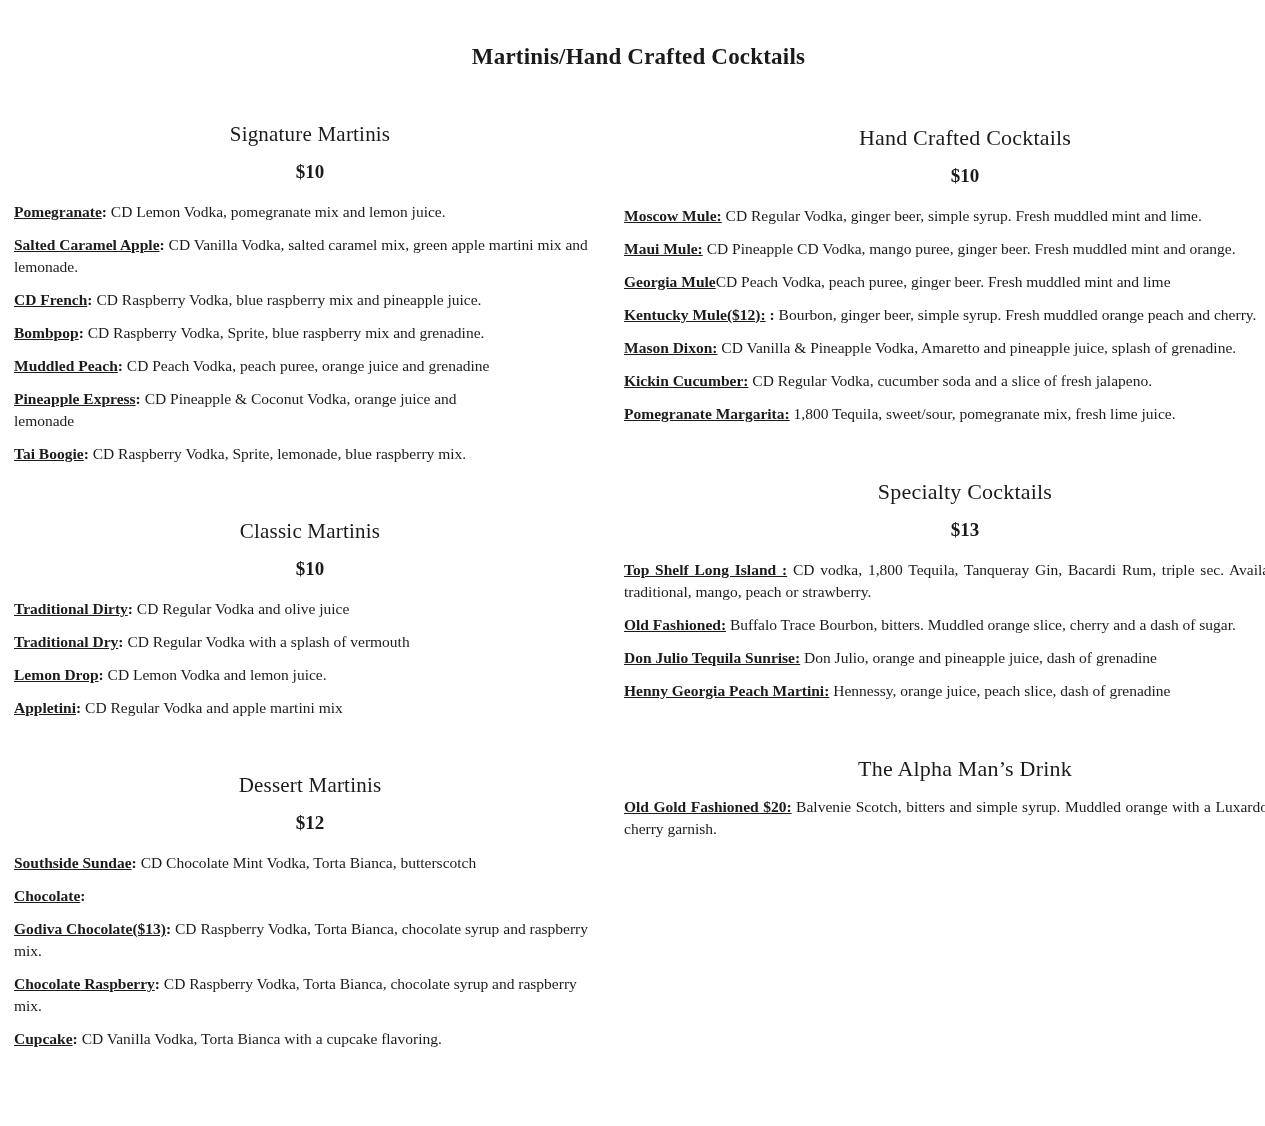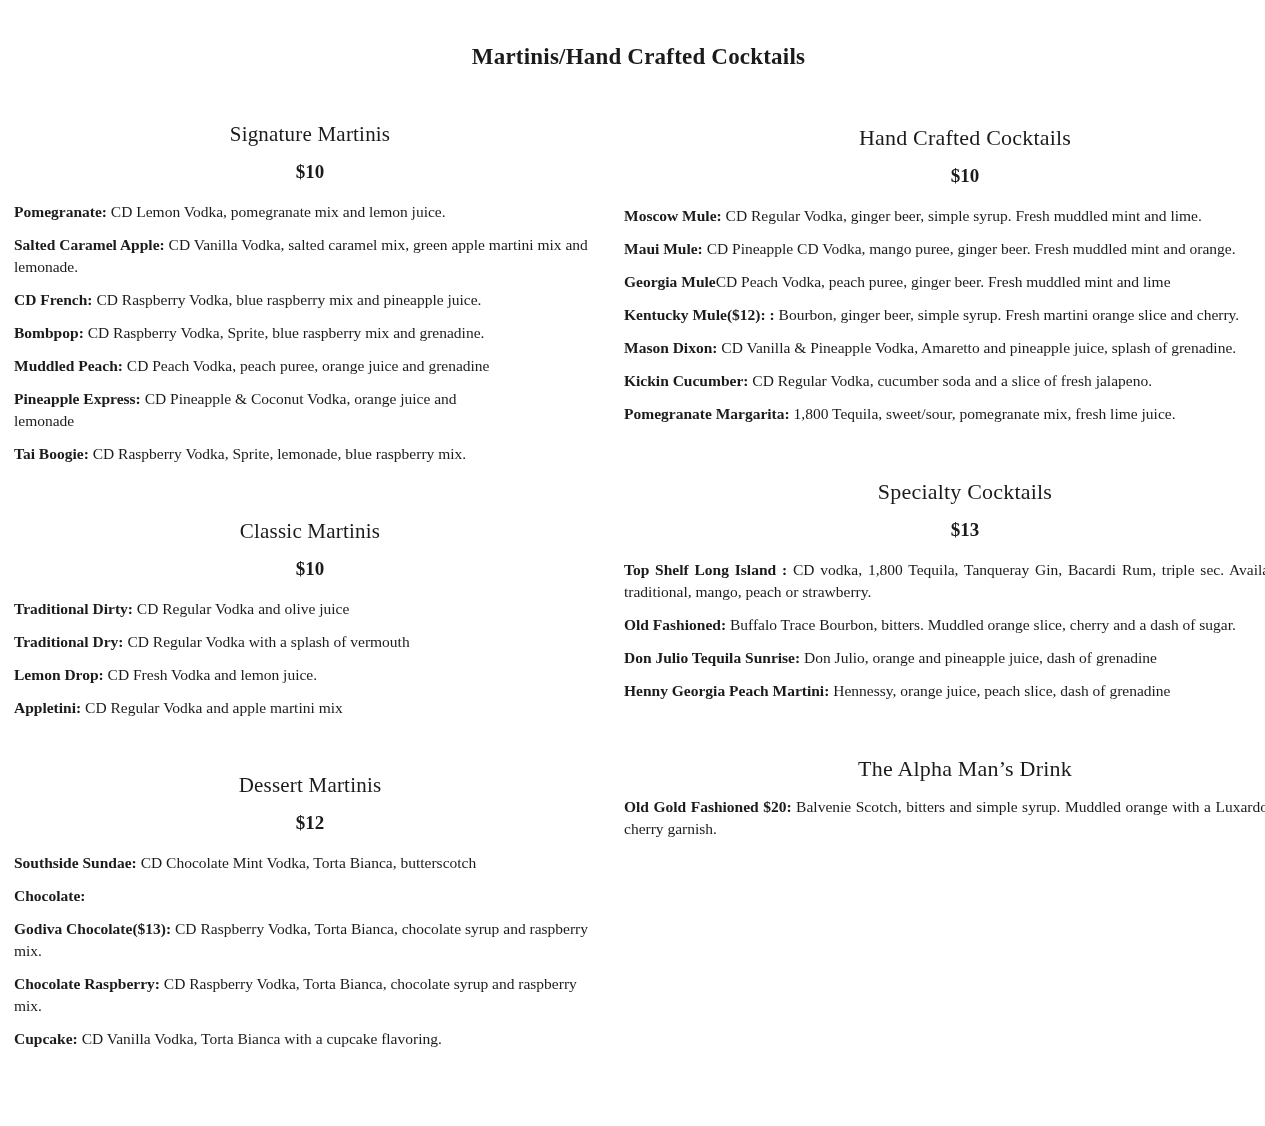--- a/index.html
+++ b/index.html
@@ -44,21 +44,21 @@
     font-size: 19px;
     font-weight: 700;
     text-align: center;
   }
   .menu-item {
     margin: 0 0 11px 0;
     font-size: 15.5px;
     line-height: 1.42;
   }
   .col-right .menu-item { text-align: justify; }
-  .item-name { font-weight: 700; }
+  .item-name { font-weight: 700; text-decoration: underline; }
   .item-sep { font-weight: 700; }
   .item-desc { white-space: pre-line; }
 </style>
 </head>
 <body>
 
 <div class="page">
   <h1 class="page-title">Martinis/Hand Crafted Cocktails</h1>
   <div class="columns">
     <div class="col col-left">
@@ -72,41 +72,41 @@
           <p class="menu-item"><span class="item-name">Muddled Peach</span><span class="item-sep">: </span><span class="item-desc">CD Peach Vodka, peach puree, orange juice and grenadine</span></p>
           <p class="menu-item"><span class="item-name">Pineapple Express</span><span class="item-sep">: </span><span class="item-desc">CD Pineapple &amp; Coconut Vodka, orange juice and
 lemonade</span></p>
           <p class="menu-item"><span class="item-name">Tai Boogie</span><span class="item-sep">: </span><span class="item-desc">CD Raspberry Vodka, Sprite, lemonade, blue raspberry mix.</span></p>
         </section>
         <section class="menu-section">
           <h2 class="section-title">Classic Martinis</h2>
           <div class="section-price">$10</div>
           <p class="menu-item"><span class="item-name">Traditional Dirty</span><span class="item-sep">: </span><span class="item-desc">CD Regular Vodka and olive juice</span></p>
           <p class="menu-item"><span class="item-name">Traditional Dry</span><span class="item-sep">: </span><span class="item-desc">CD Regular Vodka with a splash of vermouth</span></p>
-          <p class="menu-item"><span class="item-name">Lemon Drop</span><span class="item-sep">: </span><span class="item-desc">CD Fresh Vodka and lemon juice.</span></p>
+          <p class="menu-item"><span class="item-name">Lemon Drop</span><span class="item-sep">: </span><span class="item-desc">CD Lemon Vodka and lemon juice.</span></p>
           <p class="menu-item"><span class="item-name">Appletini</span><span class="item-sep">: </span><span class="item-desc">CD Regular Vodka and apple martini mix</span></p>
         </section>
         <section class="menu-section">
           <h2 class="section-title">Dessert Martinis</h2>
           <div class="section-price">$12</div>
           <p class="menu-item"><span class="item-name">Southside Sundae</span><span class="item-sep">: </span><span class="item-desc">CD Chocolate Mint Vodka, Torta Bianca, butterscotch</span></p>
           <p class="menu-item"><span class="item-name">Chocolate</span><span class="item-sep">:</span><span class="item-desc"></span></p>
           <p class="menu-item"><span class="item-name">Godiva Chocolate($13)</span><span class="item-sep">: </span><span class="item-desc">CD Raspberry Vodka, Torta Bianca, chocolate syrup and raspberry mix.</span></p>
           <p class="menu-item"><span class="item-name">Chocolate Raspberry</span><span class="item-sep">: </span><span class="item-desc">CD Raspberry Vodka, Torta Bianca, chocolate syrup and raspberry mix.</span></p>
           <p class="menu-item"><span class="item-name">Cupcake</span><span class="item-sep">: </span><span class="item-desc">CD Vanilla Vodka, Torta Bianca with a cupcake flavoring.</span></p>
         </section>
       </div>
     <div class="col col-right">
         <section class="menu-section">
           <h2 class="section-title">Hand Crafted Cocktails</h2>
           <div class="section-price">$10</div>
           <p class="menu-item"><span class="item-name">Moscow Mule:</span><span class="item-sep"> </span><span class="item-desc">CD Regular Vodka, ginger beer, simple syrup. Fresh muddled mint and lime.</span></p>
           <p class="menu-item"><span class="item-name">Maui Mule:</span><span class="item-sep"> </span><span class="item-desc">CD Pineapple CD Vodka, mango puree, ginger beer. Fresh muddled mint and orange.</span></p>
           <p class="menu-item"><span class="item-name">Georgia Mule</span><span class="item-sep"></span><span class="item-desc">CD Peach Vodka, peach puree, ginger beer. Fresh muddled mint and lime</span></p>
-          <p class="menu-item"><span class="item-name">Kentucky Mule($12):</span><span class="item-sep"> : </span><span class="item-desc">Bourbon, ginger beer, simple syrup. Fresh martini orange slice and cherry.</span></p>
+          <p class="menu-item"><span class="item-name">Kentucky Mule($12):</span><span class="item-sep"> : </span><span class="item-desc">Bourbon, ginger beer, simple syrup. Fresh muddled orange peach and cherry.</span></p>
           <p class="menu-item"><span class="item-name">Mason Dixon:</span><span class="item-sep"> </span><span class="item-desc">CD Vanilla &amp; Pineapple Vodka, Amaretto and pineapple juice, splash of grenadine.</span></p>
           <p class="menu-item"><span class="item-name">Kickin Cucumber:</span><span class="item-sep"> </span><span class="item-desc">CD Regular Vodka, cucumber soda and a slice of fresh jalapeno.</span></p>
           <p class="menu-item"><span class="item-name">Pomegranate Margarita:</span><span class="item-sep"> </span><span class="item-desc">1,800 Tequila, sweet/sour, pomegranate mix, fresh lime juice.</span></p>
         </section>
         <section class="menu-section">
           <h2 class="section-title">Specialty Cocktails</h2>
           <div class="section-price">$13</div>
           <p class="menu-item"><span class="item-name">Top Shelf Long Island :</span><span class="item-sep"> </span><span class="item-desc">CD vodka, 1,800 Tequila, Tanqueray Gin, Bacardi Rum, triple sec. Available in traditional, mango, peach or strawberry.</span></p>
           <p class="menu-item"><span class="item-name">Old Fashioned:</span><span class="item-sep"> </span><span class="item-desc">Buffalo Trace Bourbon, bitters. Muddled orange slice, cherry and a dash of sugar.</span></p>
           <p class="menu-item"><span class="item-name">Don Julio Tequila Sunrise:</span><span class="item-sep"> </span><span class="item-desc">Don Julio, orange and pineapple juice, dash of grenadine</span></p>

